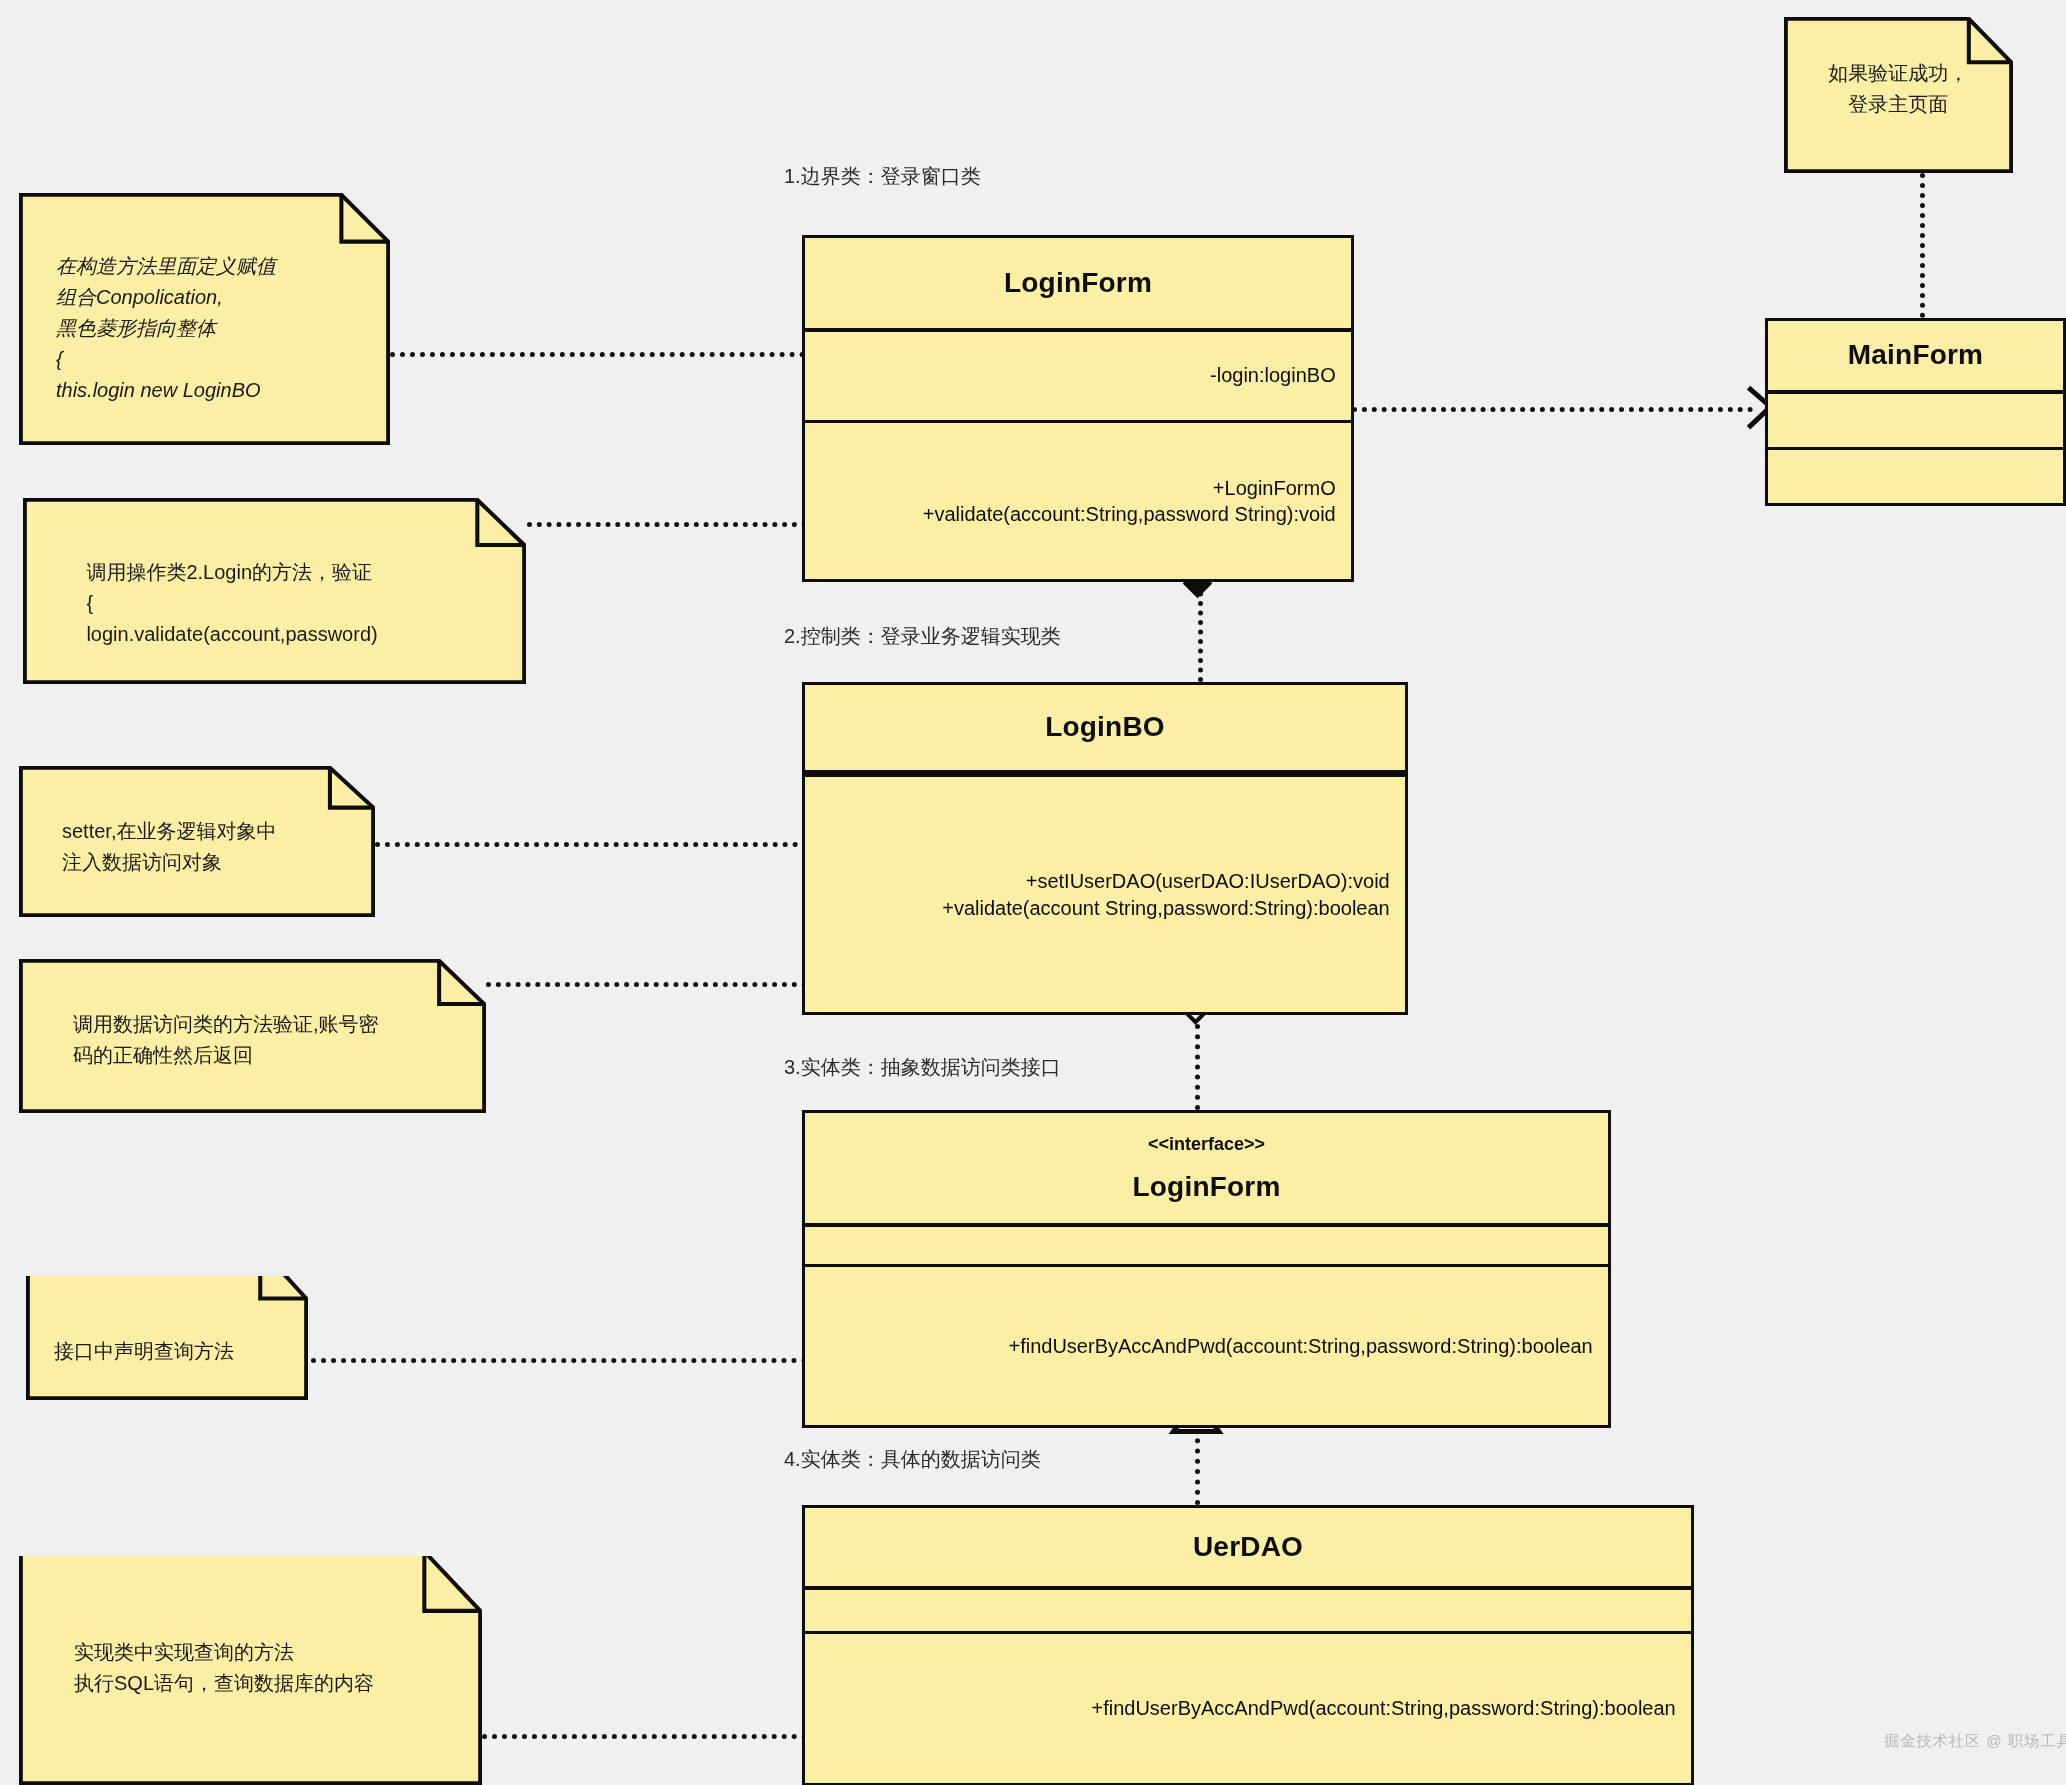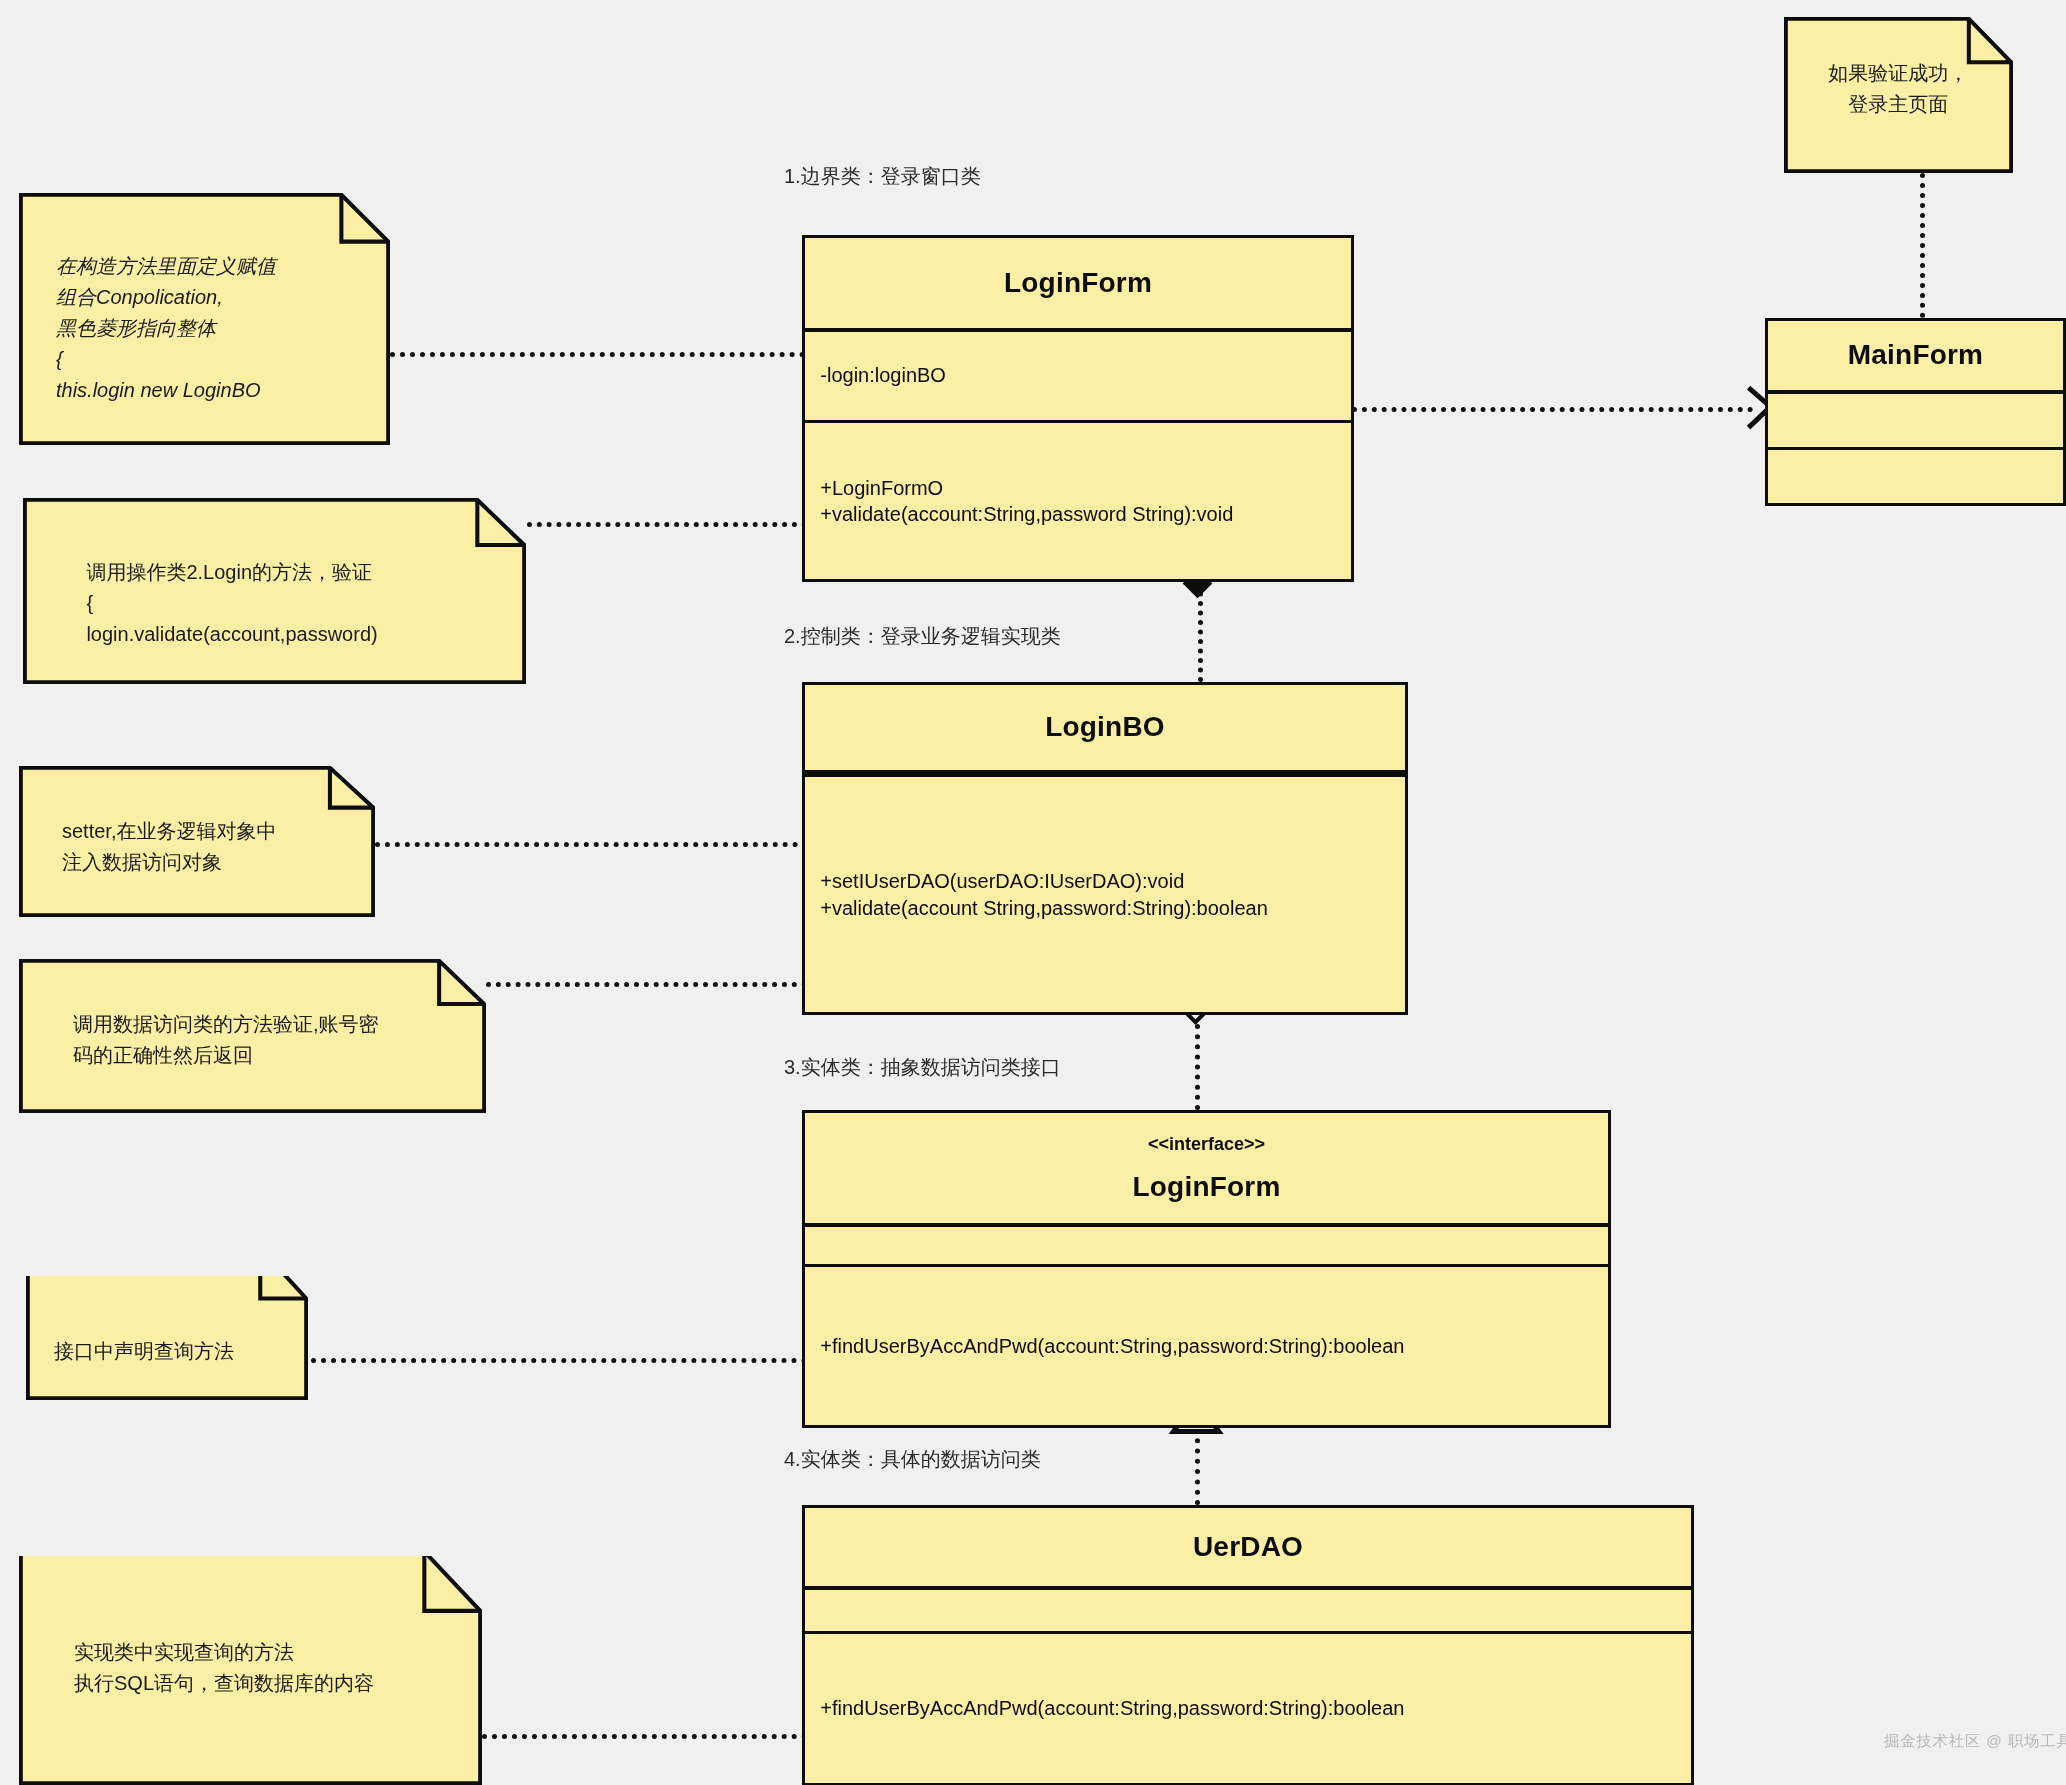--- a/index.html
+++ b/index.html
@@ -57,20 +57,21 @@
     display: flex;
     flex-direction: column;
     justify-content: center;
     padding: 0 15.3px;
   }
   .uml-compartment .member {
     font-size: 20px;
     color: #0d0d0d;
     line-height: 1.33;
     white-space: nowrap;
+    text-align: right;
   }
 
   
   .caption {
     position: absolute;
     font-size: 20px;
     color: #2b2b2b;
     white-space: nowrap;
   }
 

